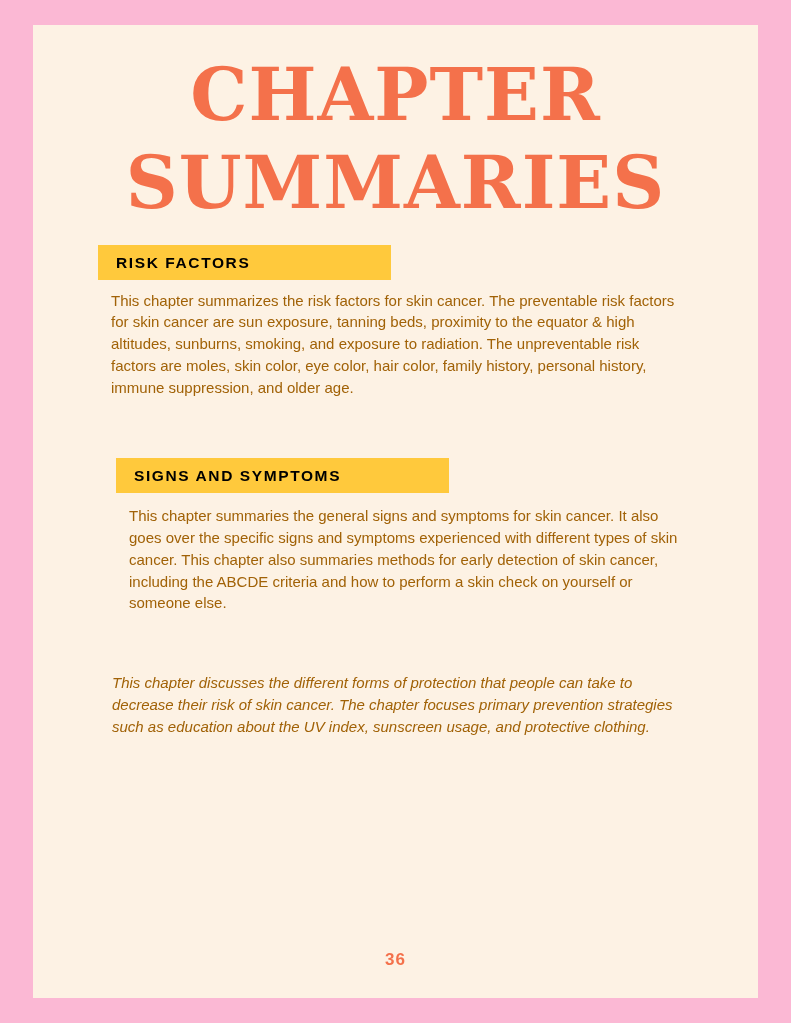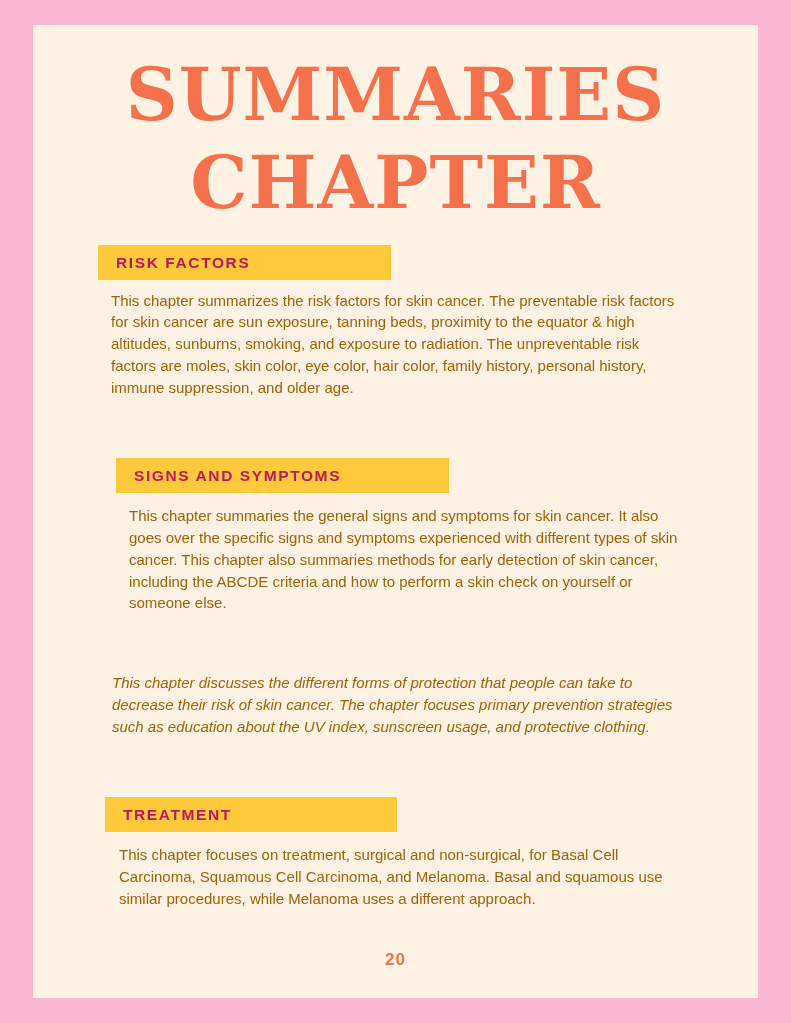--- a/index.html
+++ b/index.html
@@ -37,21 +37,21 @@
   }
   .sections {
     margin-top: 18px;
   }
   .section {
     position: relative;
   }
   .section-heading {
     display: inline-block;
     background: #FFC93C;
-    color: #be185d;
+    color: #000000;
     font-weight: bold;
     font-size: 15.5px;
     letter-spacing: 1.6px;
     text-transform: uppercase;
     padding: 9px 14px 8px 18px;
     box-sizing: border-box;
   }
   .section-body {
     color: #a16207;
     font-size: 15px;
@@ -85,42 +85,38 @@
     font-size: 17px;
     letter-spacing: 1px;
   }
 </style>
 </head>
 <body>
 
 <div class="page">
 
   <div class="title-block">
+    <div class="title-line">CHAPTER</div>
     <div class="title-line">SUMMARIES</div>
-    <div class="title-line">CHAPTER</div>
   </div>
 
   <div class="sections">
 
     <div class="section sec-0">
       <div class="section-heading">RISK FACTORS</div>
       <div class="section-body">This chapter summarizes the risk factors for skin cancer. The preventable risk factors for skin cancer are sun exposure, tanning beds, proximity to the equator &amp; high altitudes, sunburns, smoking, and exposure to radiation. The unpreventable risk factors are moles, skin color, eye color, hair color, family history, personal history, immune suppression, and older age.</div>
     </div>
 
     <div class="section sec-1">
       <div class="section-heading">SIGNS AND SYMPTOMS</div>
       <div class="section-body">This chapter summaries the general signs and symptoms for skin cancer. It also goes over the specific signs and symptoms experienced with different types of skin cancer. This chapter also summaries methods for early detection of skin cancer, including the ABCDE criteria and how to perform a skin check on yourself or someone else.</div>
     </div>
 
     <div class="section sec-2">
       <div class="section-body">This chapter discusses the different forms of protection that people can take to decrease their risk of skin cancer. The chapter focuses primary prevention strategies such as education about the UV index, sunscreen usage, and protective clothing.</div>
     </div>
 
-    <div class="section sec-3">
-      <div class="section-heading">TREATMENT</div>
-      <div class="section-body">This chapter focuses on treatment, surgical and non-surgical, for Basal Cell Carcinoma, Squamous Cell Carcinoma, and Melanoma. Basal and squamous use similar procedures, while Melanoma uses a different approach.</div>
-    </div>
 
   </div>
 
-  <div class="page-number">20</div>
+  <div class="page-number">36</div>
 
 </div>
 
 </body></html>

